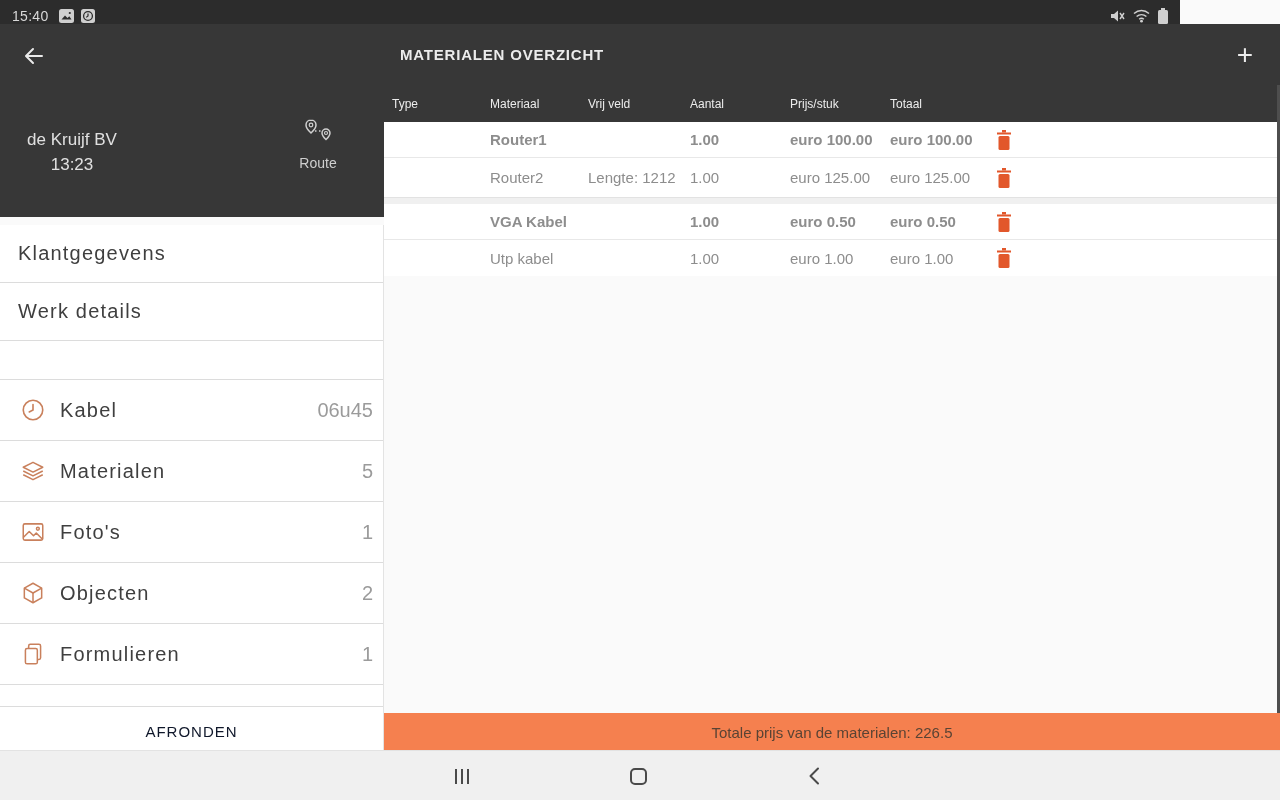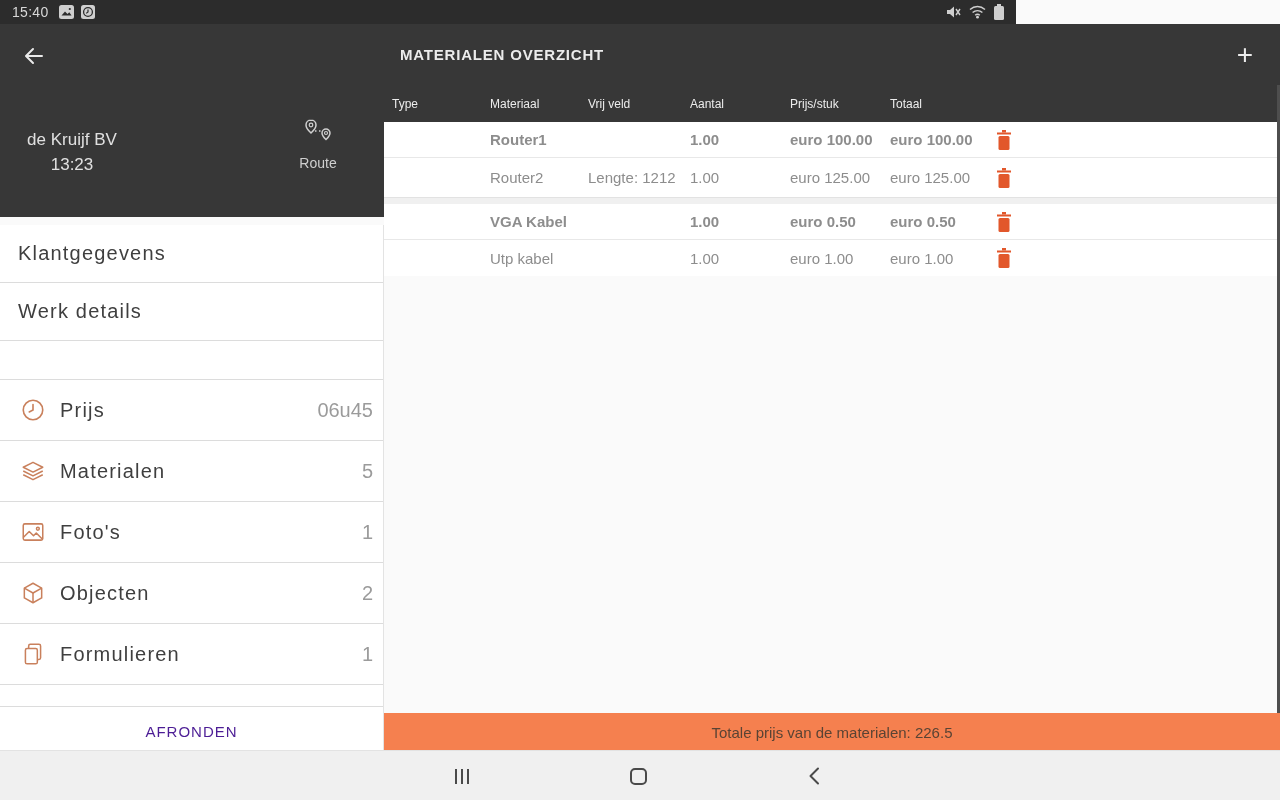--- a/index.html
+++ b/index.html
@@ -4,22 +4,22 @@
 <style>
   * { margin:0; padding:0; box-sizing:border-box; }
   html,body { background:#000; }
   #app {
     position:relative; width:1280px; height:800px; overflow:hidden;
     background:#fafafa; font-family:"Liberation Sans", sans-serif;
     -webkit-font-smoothing:antialiased;
   }
   
   .statusbar {
-    position:absolute; top:0; left:0; width:1016px; height:24px;
-    background:#2c2c2c; display:flex; align-items:center; padding:8px 12px;
+    position:absolute; top:0; left:0; width:1180px; height:24px;
+    background:#2c2c2c; display:flex; align-items:center; padding:16px 12px;
     color:#d8d8d8; font-size:14px;
   }
   .statusbar .time { letter-spacing:.3px; }
   .sb-left-icons { display:flex; gap:7px; margin-left:10px; align-items:center; }
   .sb-right { margin-left:auto; display:flex; gap:8px; align-items:center; }
   
   .sidebar-dark {
     position:absolute; top:24px; left:0; width:384px; height:193px;
     background:#373737; color:#e4e4e4;
   }
@@ -87,21 +87,21 @@
   .menu-spacer2 { height:22px; border-bottom:1px solid #dcdcdc; }
   .count-item {
     height:61px; display:flex; align-items:center; padding:0 10px 0 20px;
     border-bottom:1px solid #dcdcdc; cursor:pointer;
   }
   .count-item .c-label { margin-left:14px; font-size:20px; color:#3f3f3f;
     letter-spacing:1.2px; }
   .count-item .c-value { margin-left:auto; font-size:20px; color:#9b9b9b; }
   .finish-btn {
     height:48px; display:flex; align-items:center; justify-content:center;
-    color:#4c1d95; font-size:15px; letter-spacing:1px; cursor:pointer;
+    color:#0f172a; font-size:15px; letter-spacing:1px; cursor:pointer;
   }
   
   .navbar {
     position:absolute; top:750px; left:0; width:1280px; height:50px;
     background:#f0f0f0; border-top:1px solid #e3e3e3;
   }
   .nav-ico { position:absolute; top:0; height:50px; width:44px; display:flex;
     align-items:center; justify-content:center; cursor:pointer; }
   .recents-bars { display:flex; gap:4px; }
   .recents-bars i { display:block; width:2px; height:15px; background:#4a4a4a; }
@@ -283,21 +283,21 @@
     </div>
     <div class="menu-spacer"></div>
 
     <div class="count-item">
       <span class="icon">
         <svg width="26" height="26" viewBox="0 0 24 24">
             <circle cx="12" cy="12" r="9" fill="none" stroke="#c9805c" stroke-width="1.5"></circle>
             <path d="M12 7 V12 L8.5 13.8" fill="none" stroke="#c9805c" stroke-width="1.5" stroke-linecap="round"></path>
           </svg>
       </span>
-      <span class="c-label">Prijs</span>
+      <span class="c-label">Kabel</span>
       <span class="c-value">06u45</span>
     </div>
     <div class="count-item">
       <span class="icon">
         <svg width="26" height="26" viewBox="0 0 24 24" fill="none" stroke="#c9805c" stroke-width="1.4" stroke-linejoin="round">
             <path d="M12 4 L21 8.5 L12 13 L3 8.5 Z"></path>
             <path d="M21 12 L12 16.5 L3 12"></path>
             <path d="M21 15.5 L12 20 L3 15.5"></path>
           </svg>
       </span>

